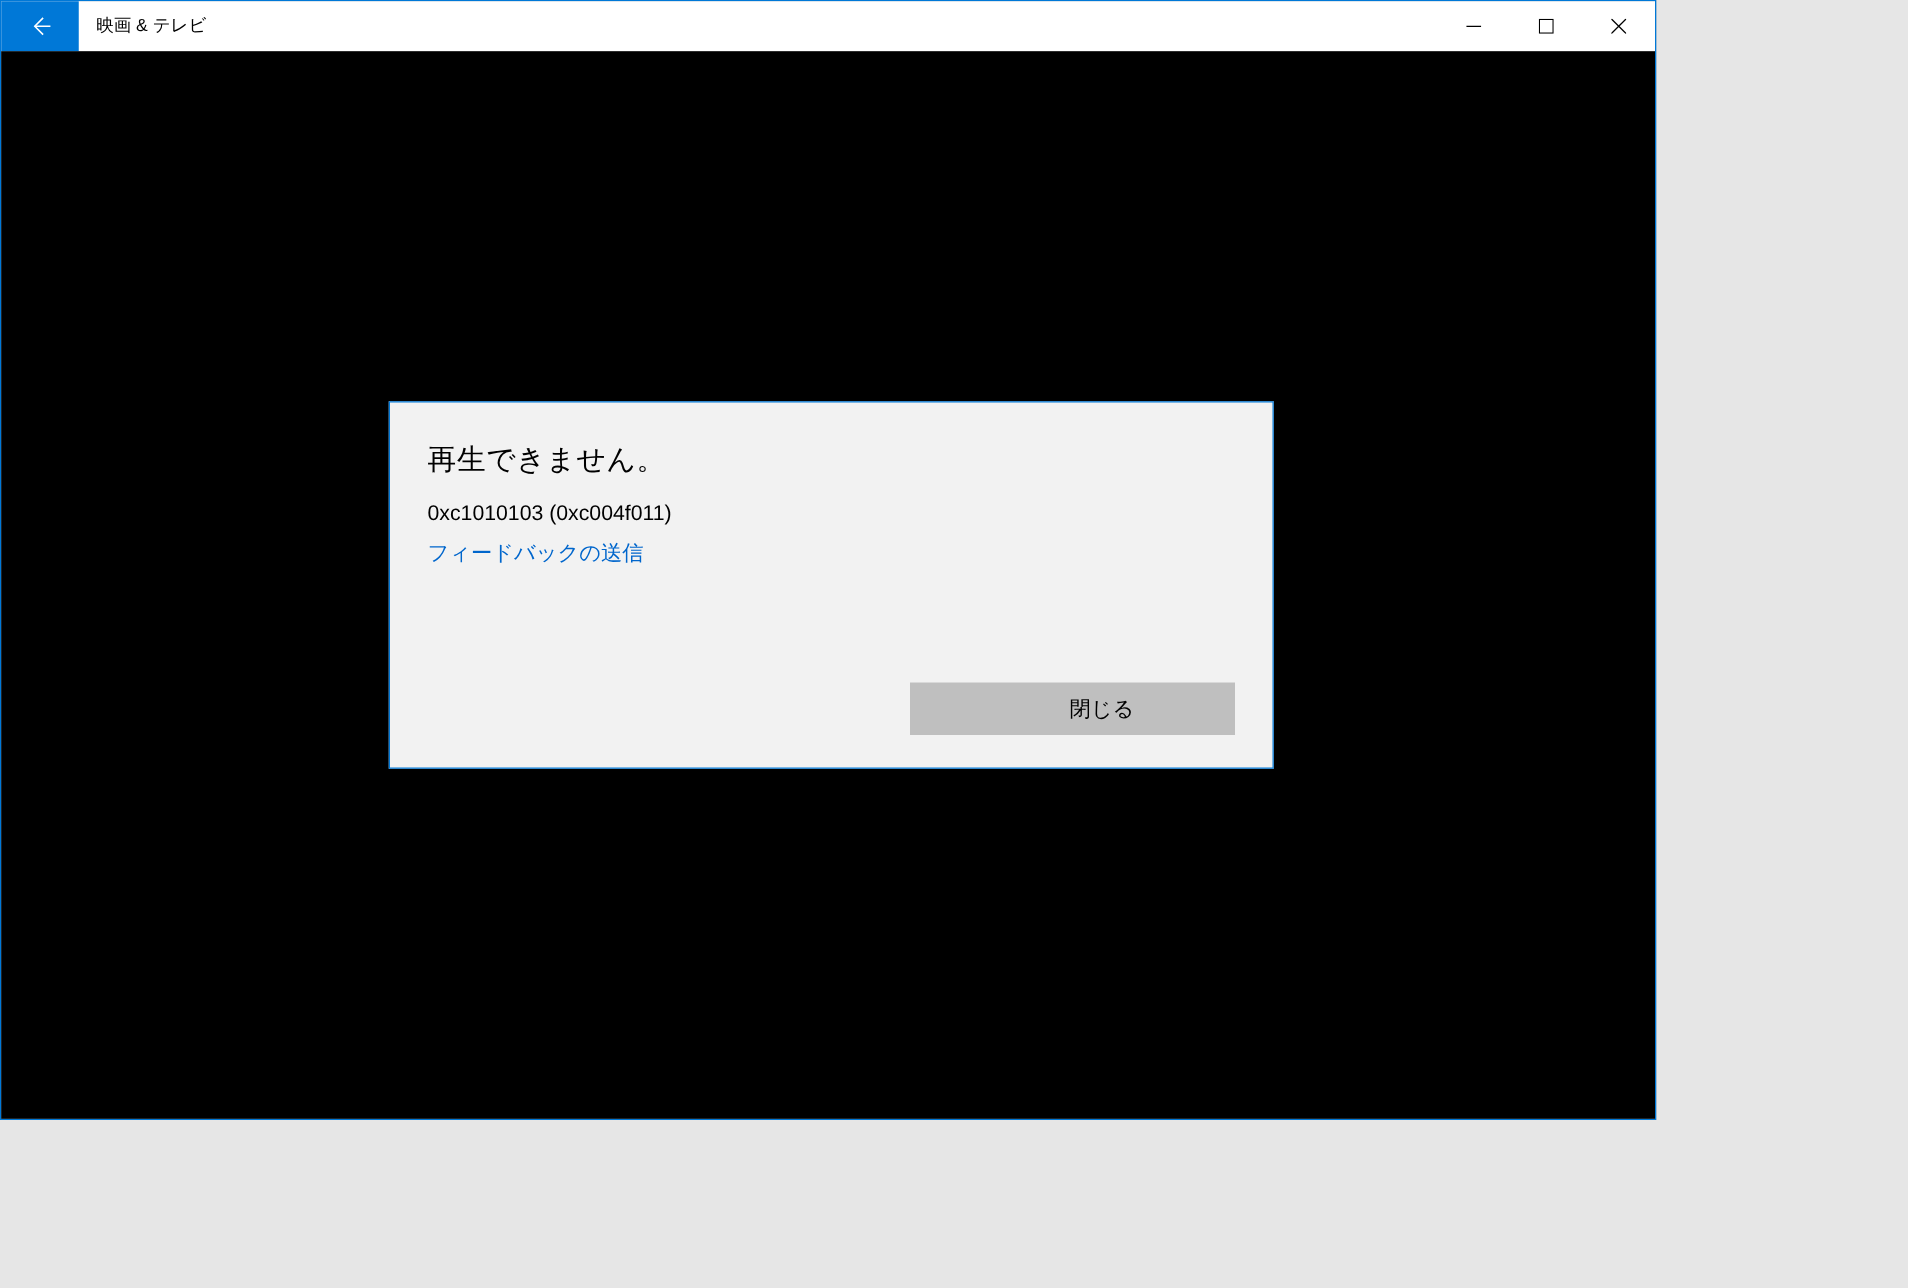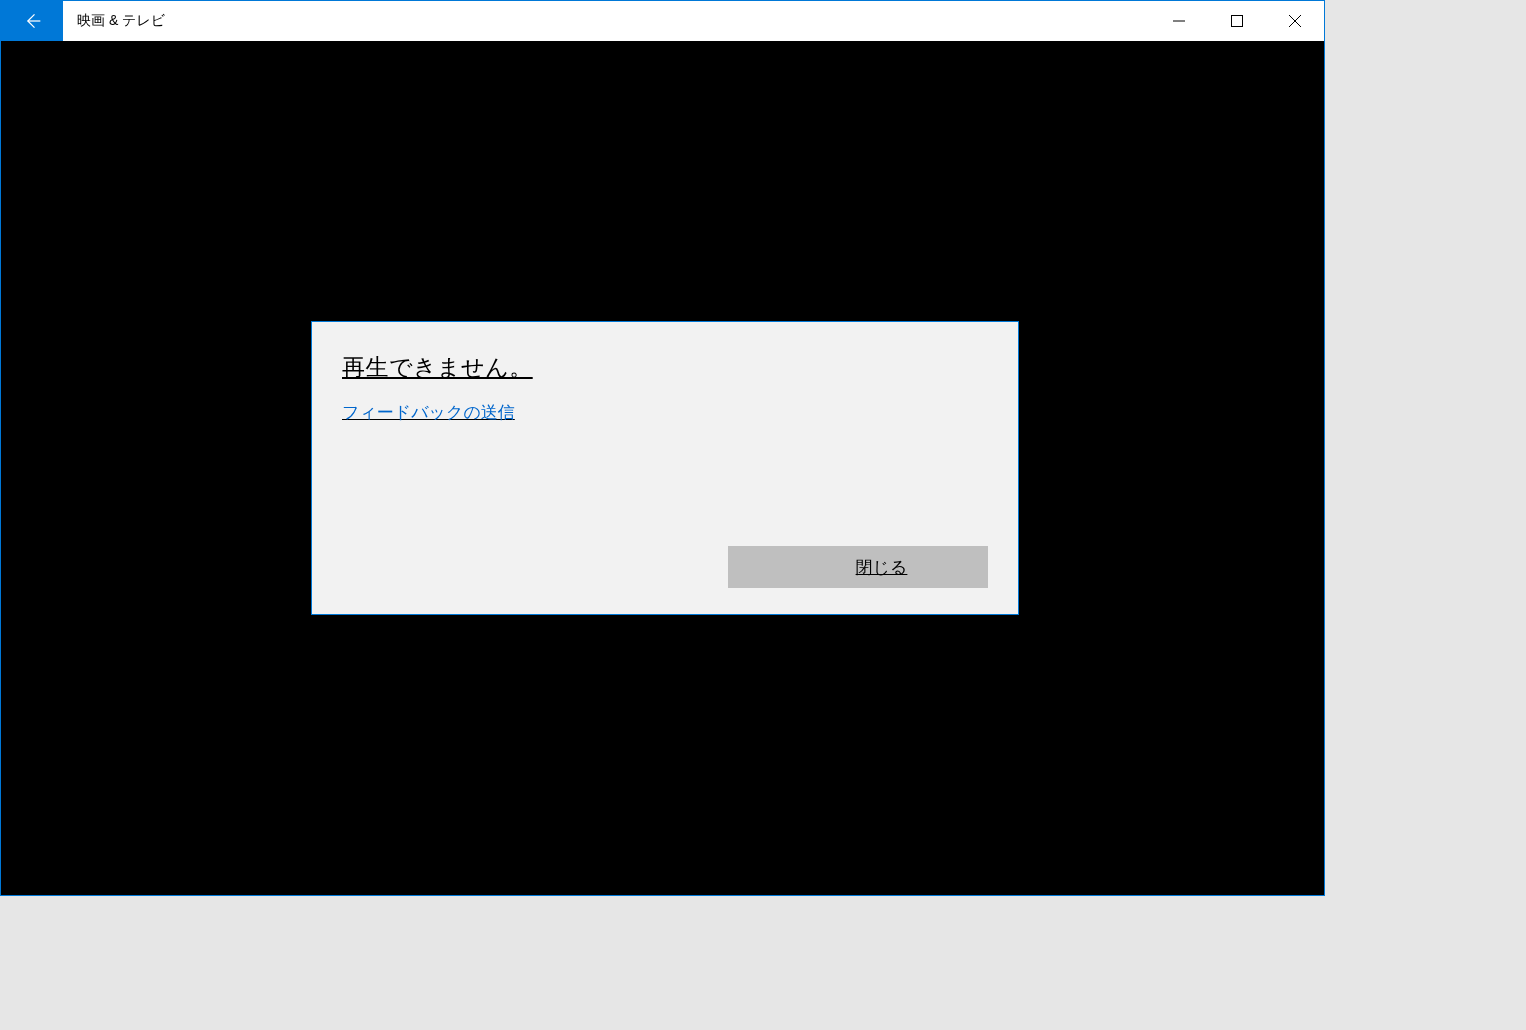--- a/index.html
+++ b/index.html
@@ -81,21 +81,20 @@
       position: absolute;
       left: 310px;
       top: 280px;
       width: 708px;
       height: 294px;
       background: #f2f2f2;
       border: 1px solid #0078d7;
       padding: 30px 30px 26px 30px;
       display: flex;
       flex-direction: column;
-      text-decoration: underline;
     }
     .dialog-title {
       font-size: 23px;
       font-weight: 400;
       color: #000;
       margin-bottom: 18px;
       letter-spacing: 0.5px;
     }
     .dialog-message {
       font-size: 17px;
@@ -159,19 +158,20 @@
           <line x1="0" y1="0" x2="12" y2="12" stroke="#000" stroke-width="1"></line>
           <line x1="12" y1="0" x2="0" y2="12" stroke="#000" stroke-width="1"></line>
         </svg>
       </div>
     </div>
   </div>
 
   <div class="content-area">
     <div class="dialog">
       <div class="dialog-title">再生できません。</div>
+      <div class="dialog-error-code">0xc1010103 (0xc004f011)</div>
       <div class="dialog-feedback-link">フィードバックの送信</div>
       <div class="dialog-footer">
         <button class="close-button">閉じる</button>
       </div>
     </div>
   </div>
 </div>
 
 </body></html>

